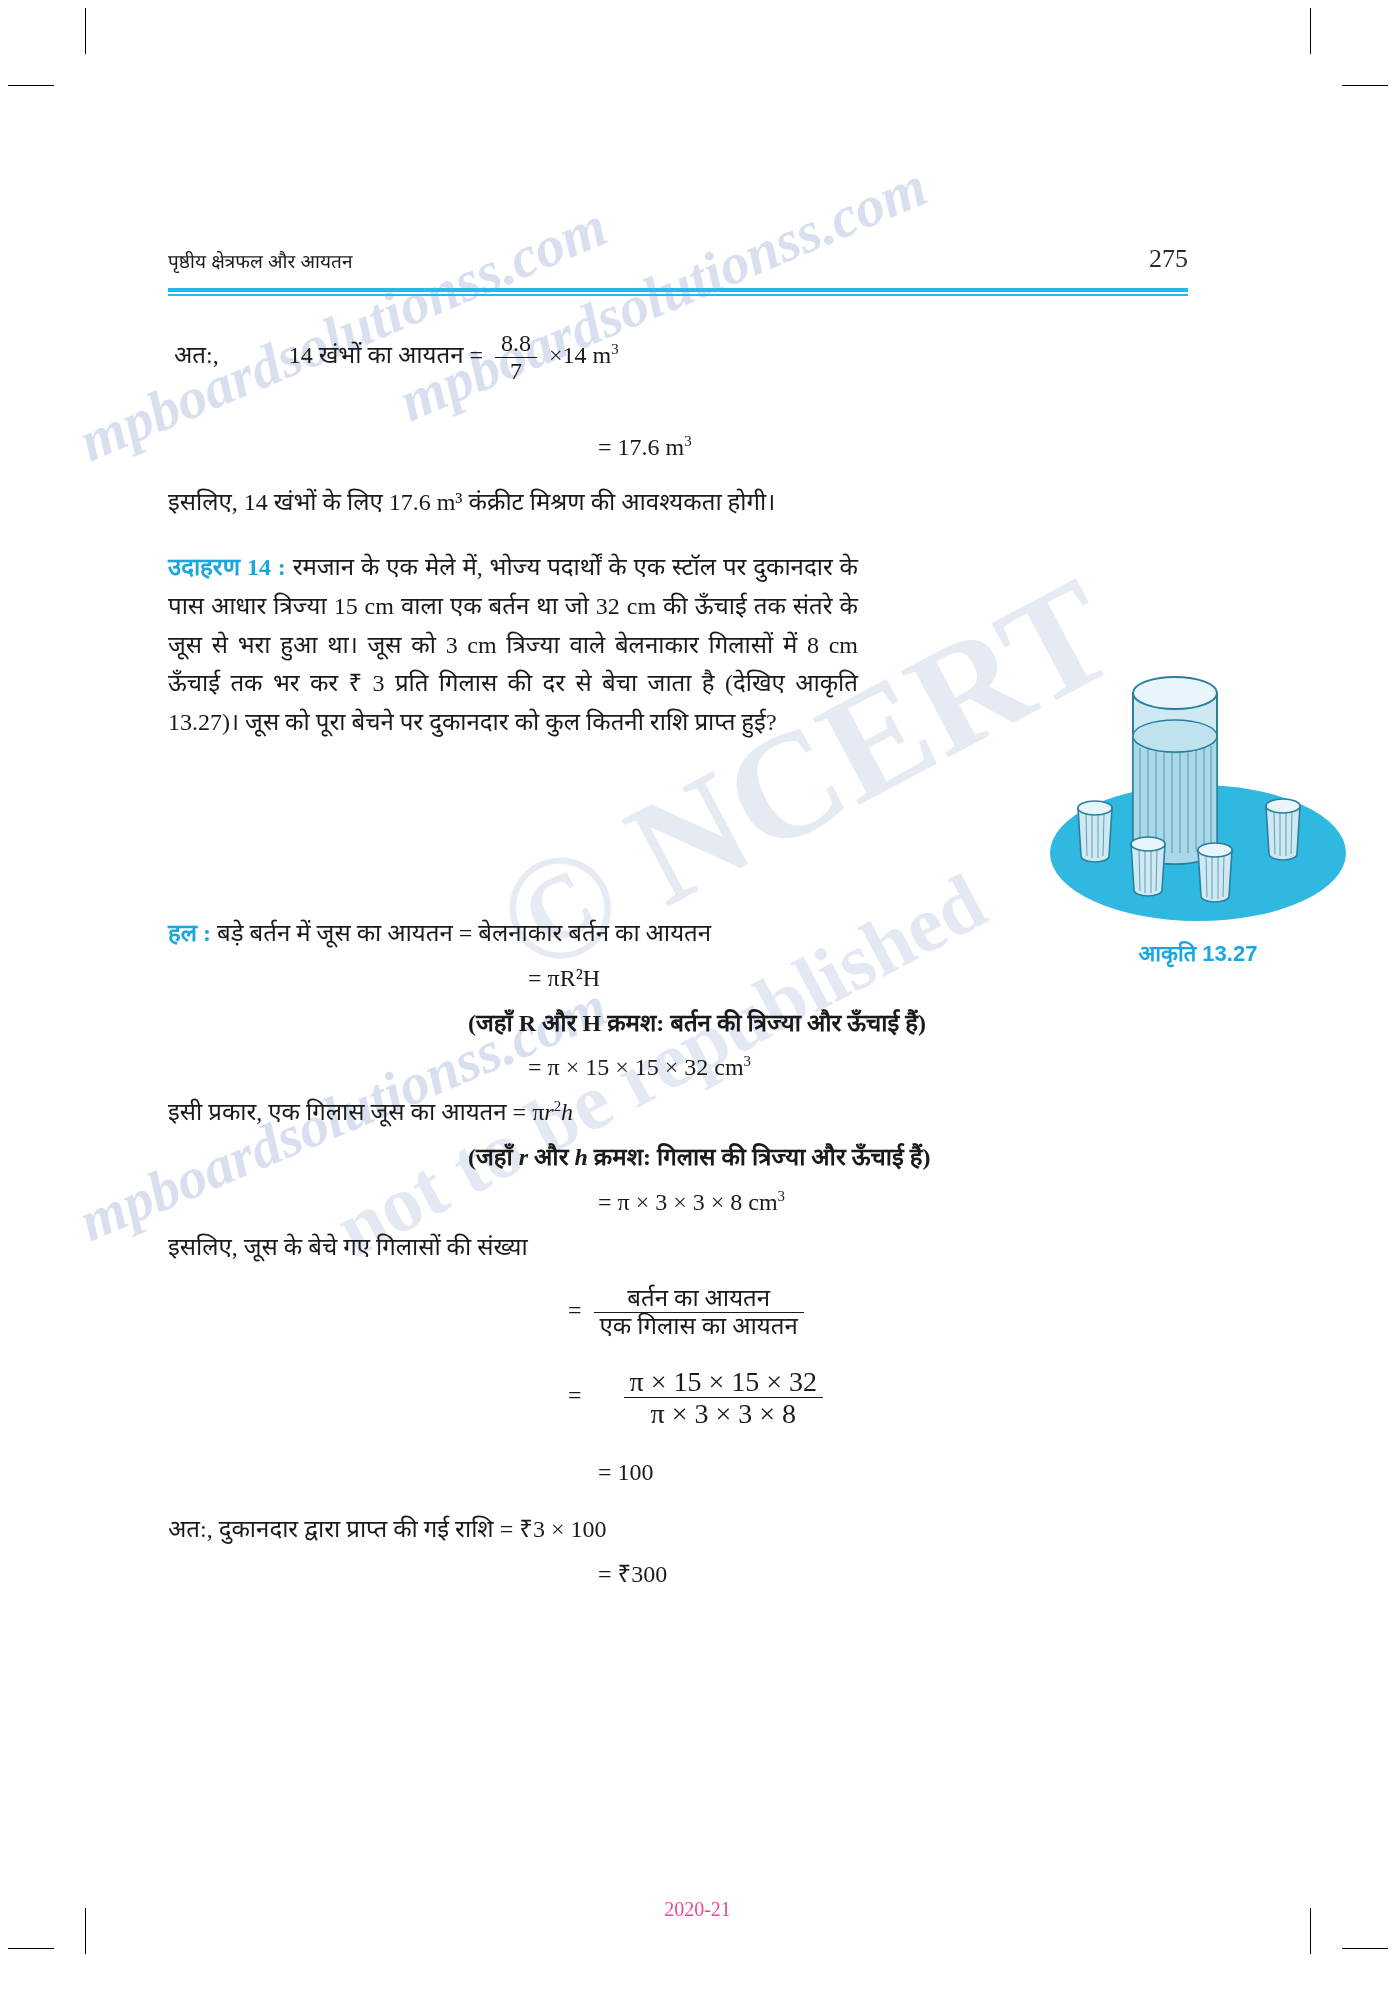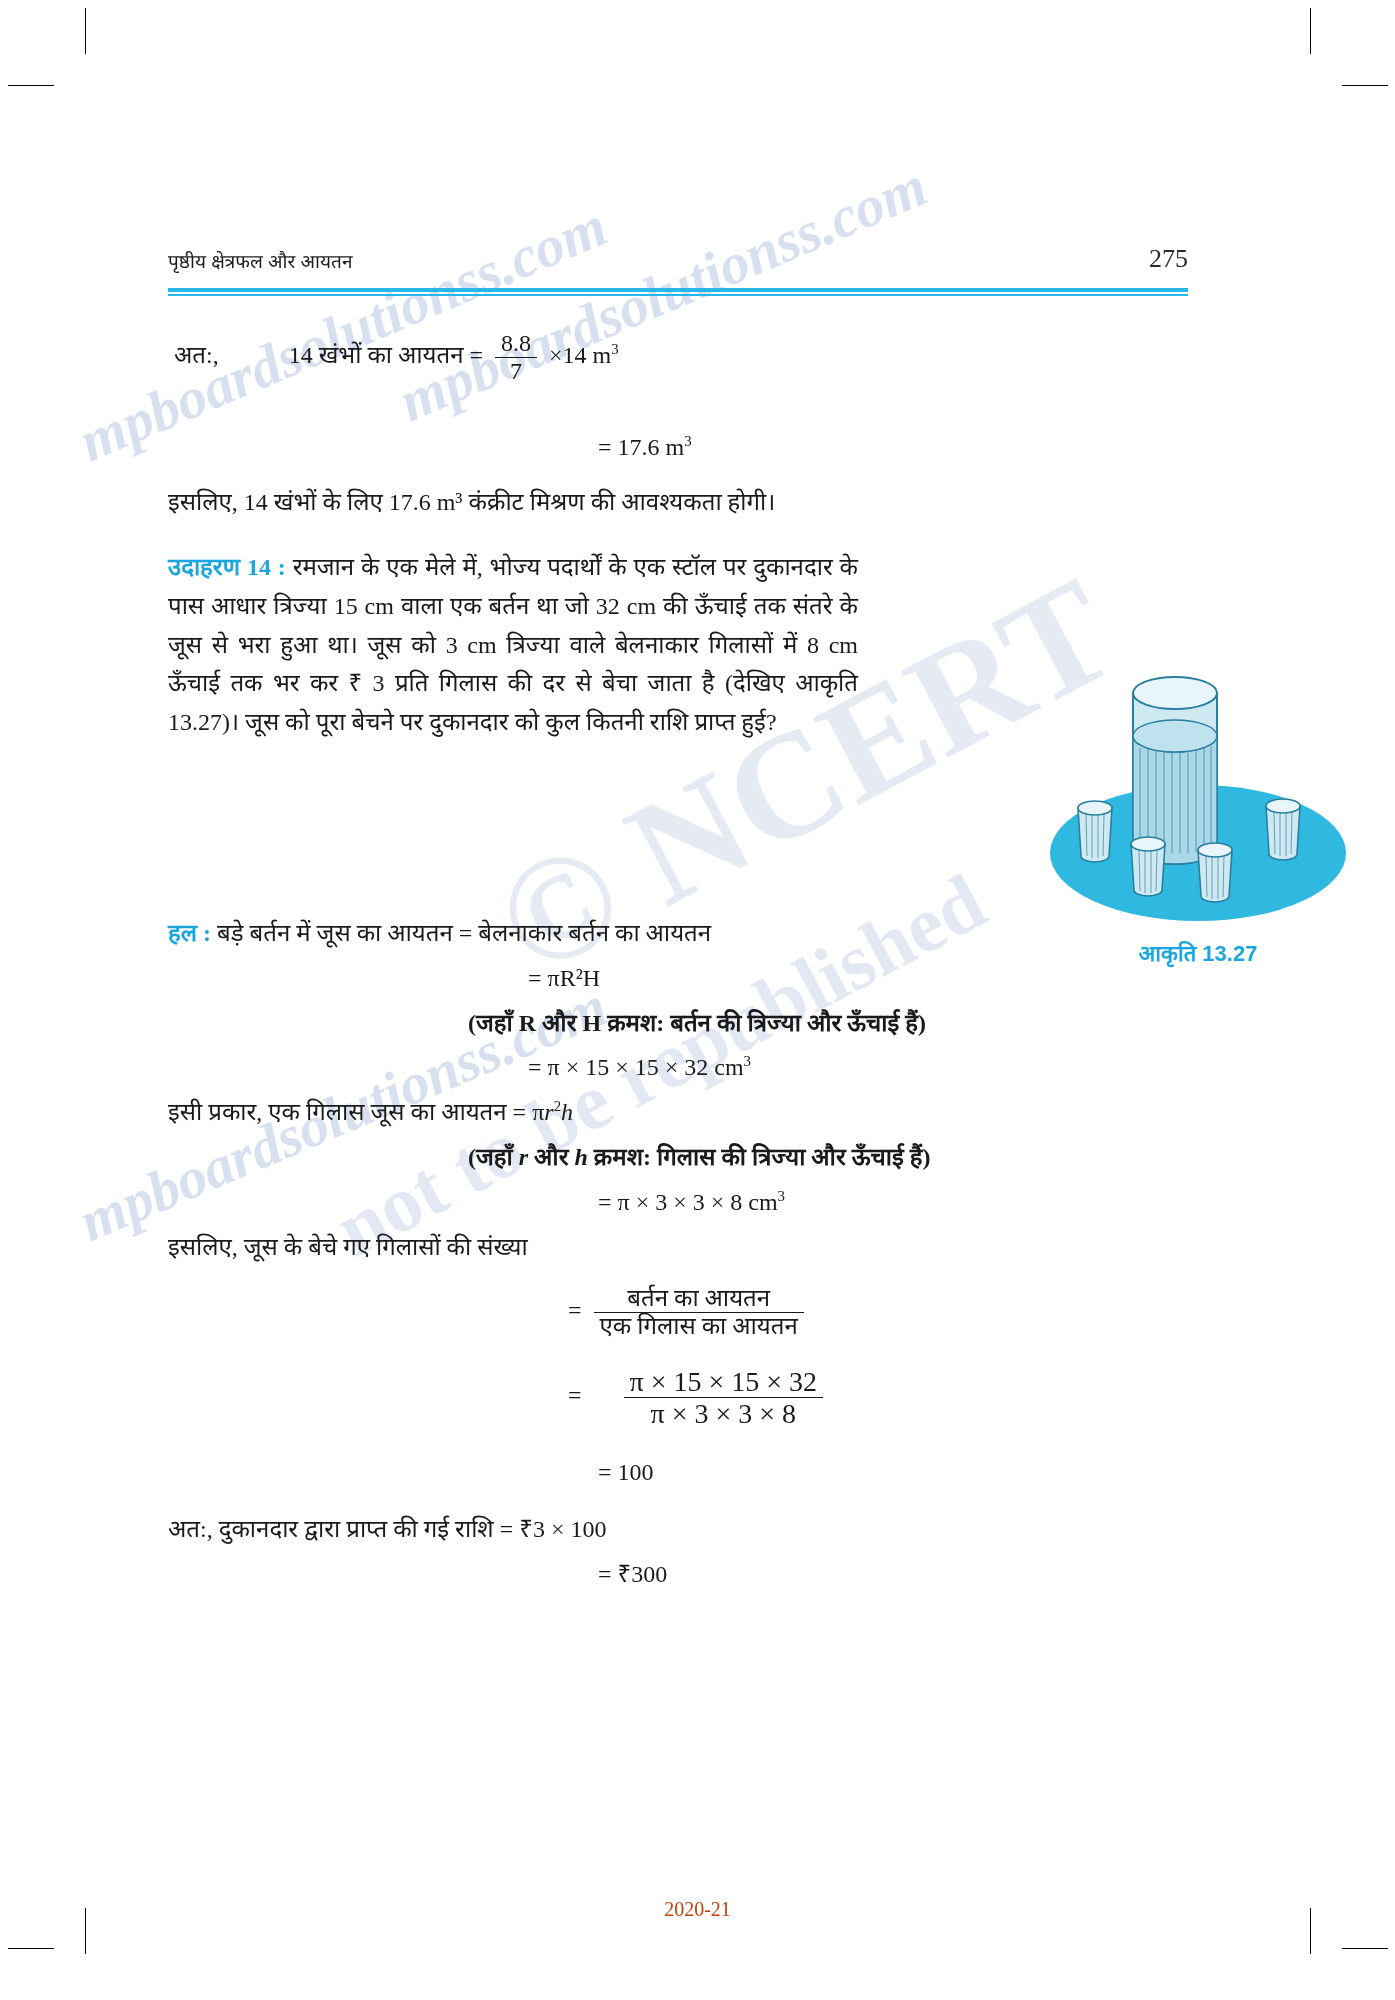--- a/index.html
+++ b/index.html
@@ -168,21 +168,21 @@
   }
 
   .footer {
     position: absolute;
     left: 0;
     top: 1898px;
     width: 1395px;
     text-align: center;
     font-family: "Liberation Serif", serif;
     font-size: 20px;
-    color: #c2410c;
+    color: #ec4899;
   }
   .mid-eq { padding-left: 360px; }
   .mid-eq2 { padding-left: 300px; font-weight: bold; }
   .mid-eq3 { padding-left: 430px; }
   .italic { font-style: italic; }
 </style>
 </head>
 <body>
 
 <div class="page">

